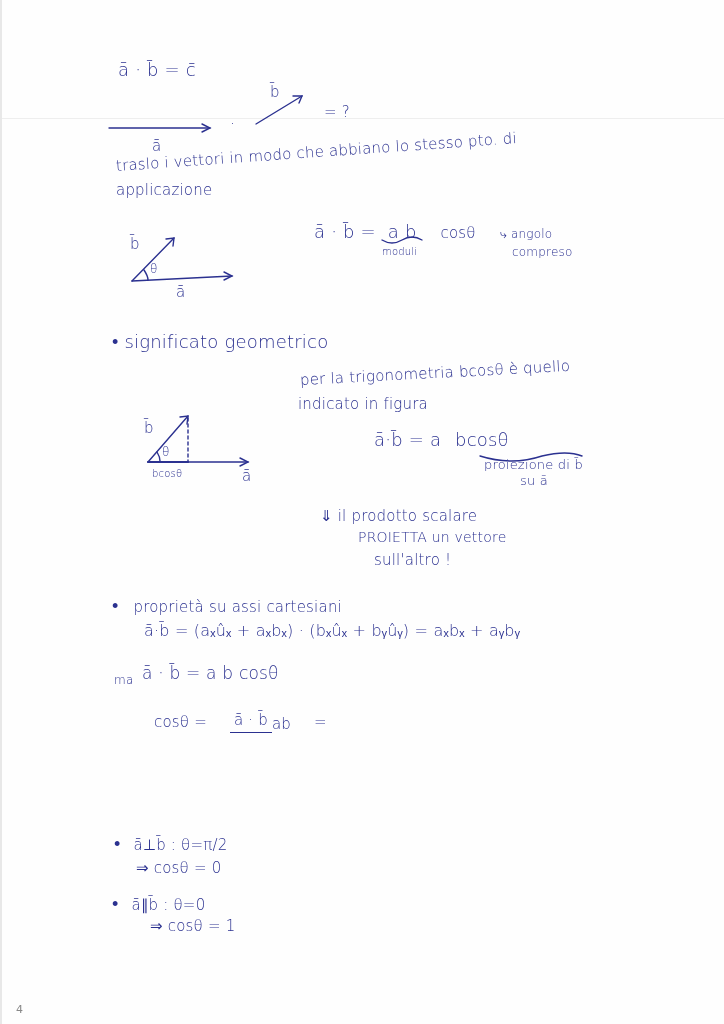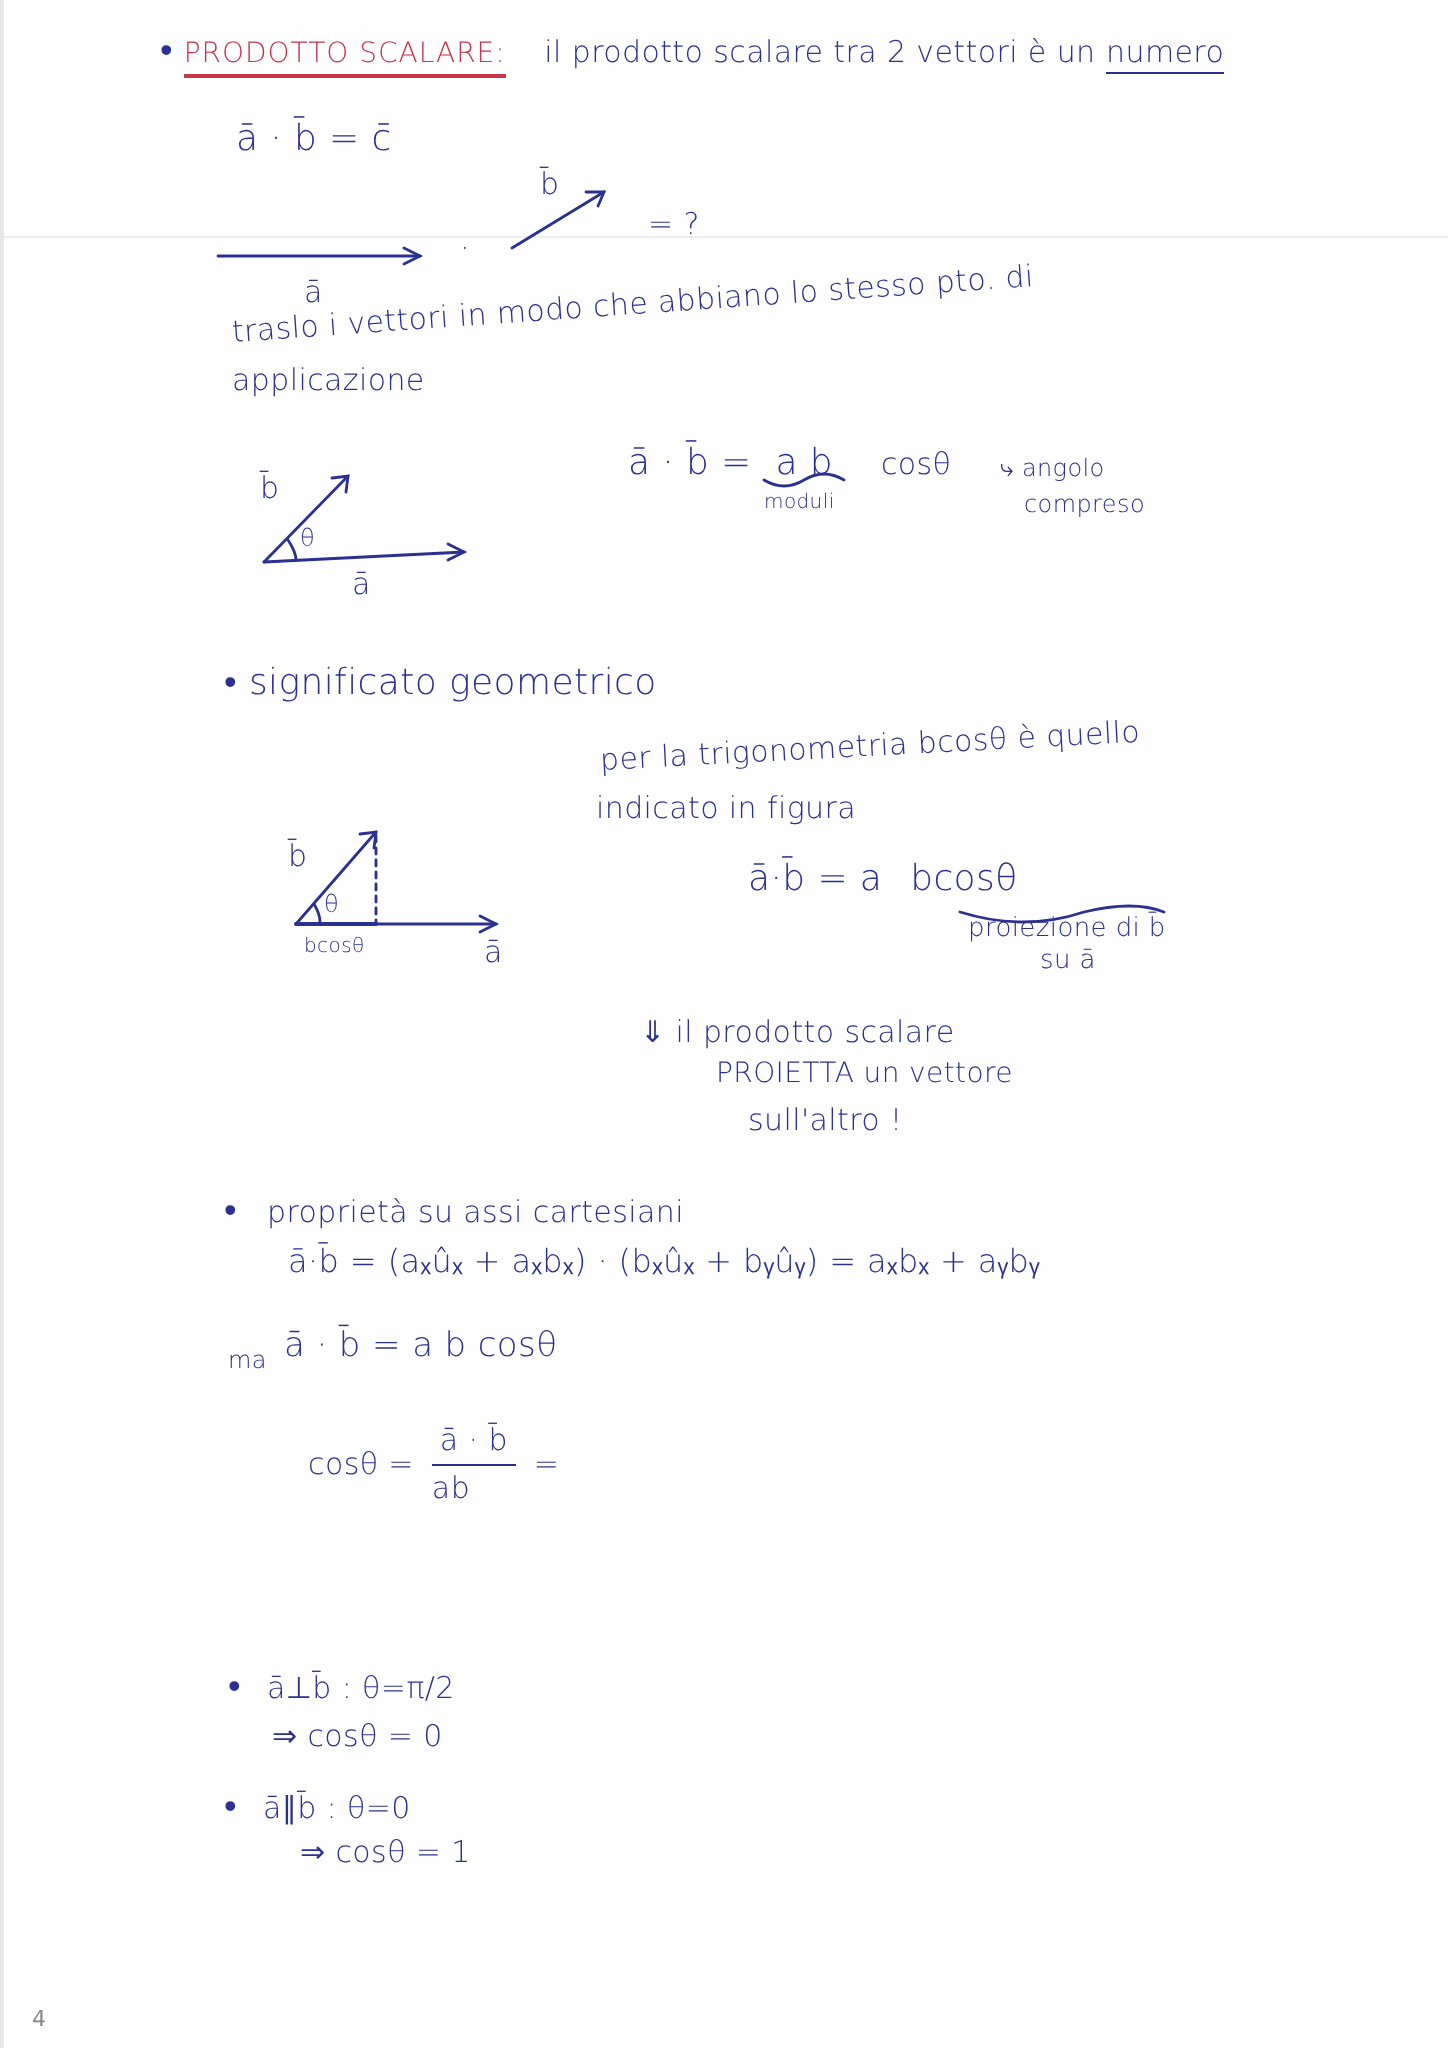--- a/index.html
+++ b/index.html
@@ -30,42 +30,36 @@
       white-space: nowrap;
       line-height: 1.1;
     }
     .bullet { font-size: 18px; }
     .ul { border-bottom: 1.6px solid currentColor; padding-bottom: 1px; }
     .ul-red { border-bottom: 2px solid #c8344a; padding-bottom: 2px; }
     .sm { font-size: 12px; }
     .md { font-size: 15px; }
     .lg { font-size: 18px; }
     .frac {
-      display: inline-flex; flex-direction: column; 
-      vertical-align: middle; margin: 0 4px;
+      display: inline-flex; flex-direction: row; align-items: center;
+      vertical-align: middle; margin: 0 18px;
     }
     .frac .num { border-bottom: 1.6px solid #2b3190; padding: 0 4px 3px; }
     .frac .den { padding-top: 3px; }
     .sqrt { border-top: 1.4px solid #2b3190; padding: 0 2px; }
     svg { position: absolute; overflow: visible; }
     .pageno { position: absolute; left: 14px; bottom: 8px; font-size: 11px; color: #888; }
   </style>
 </head>
 <body>
 
 <div class="page">
 
   <div class="bleed" style="top:118px;"></div>
 
-  <div class="hw" style="left:78px; top:16px;">
-    <span class="bullet ink">•</span>
-    <span class="red md ul-red" style="font-size:14px; letter-spacing:0.5px;">PRODOTTO SCALARE:</span>
-    <span class="ink md" style="margin-left:14px;">il prodotto scalare tra 2 vettori è un</span>
-    <span class="ink md ul">numero</span>
-  </div>
 
   <div class="hw ink lg" style="left:116px; top:60px;">ā · b̄ = c̄</div>
 
   <svg style="left:0; top:0;" width="724" height="1024">
     <g stroke="#2b3190" stroke-width="1.4" fill="none" stroke-linecap="round">
 
       <line x1="107" y1="128" x2="208" y2="128"></line>
       <polyline points="200,124 208,128 200,132"></polyline>
 
       <line x1="254" y1="124" x2="300" y2="96"></line>

